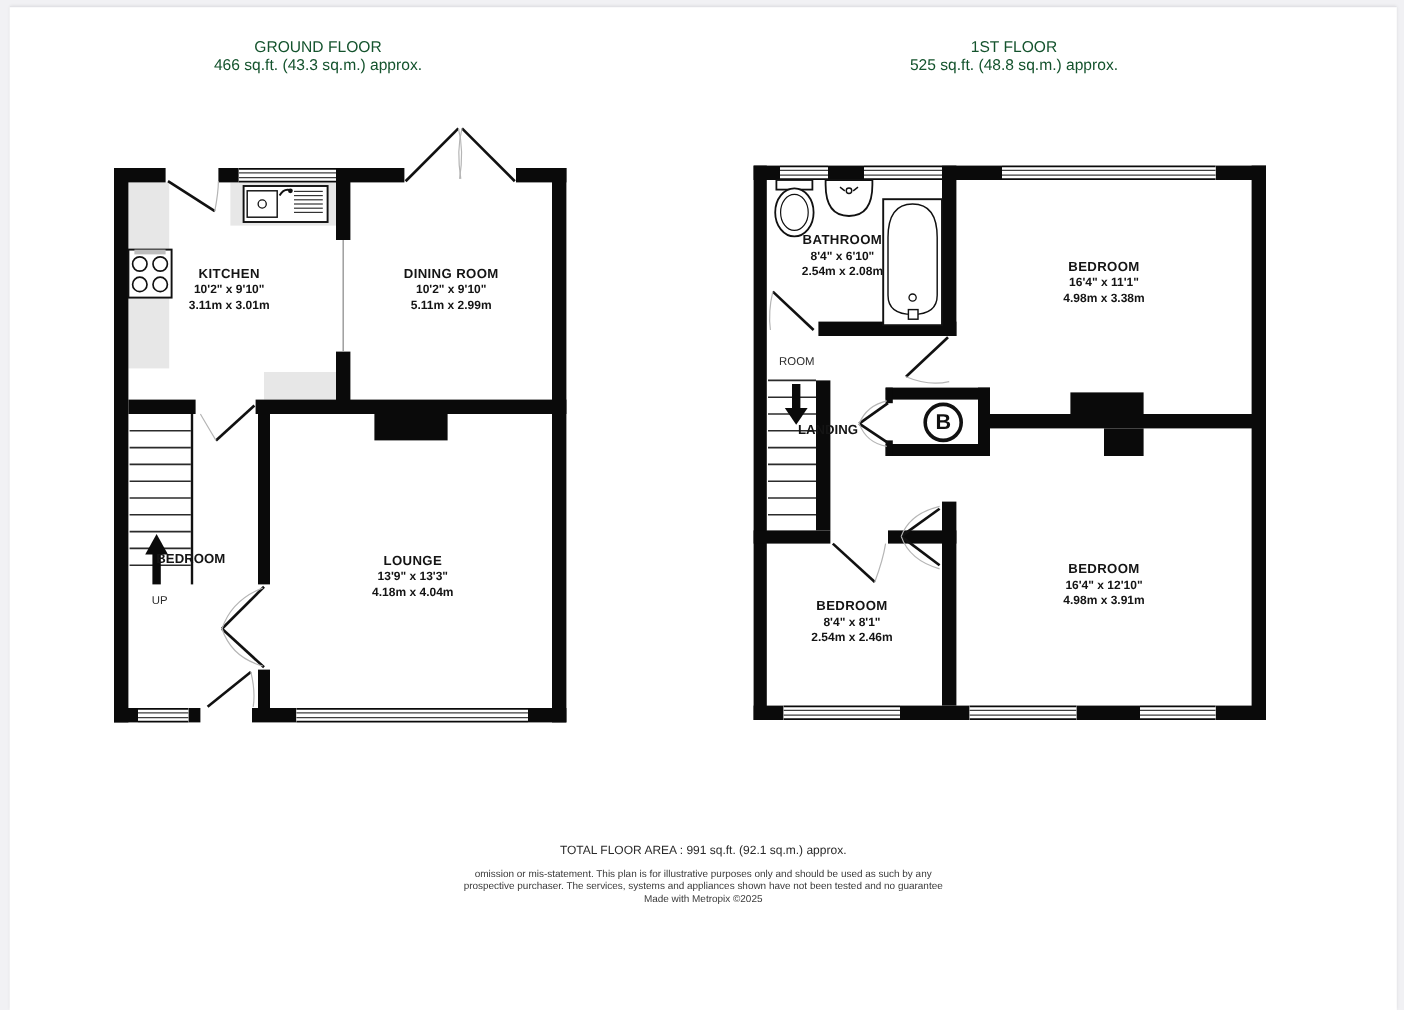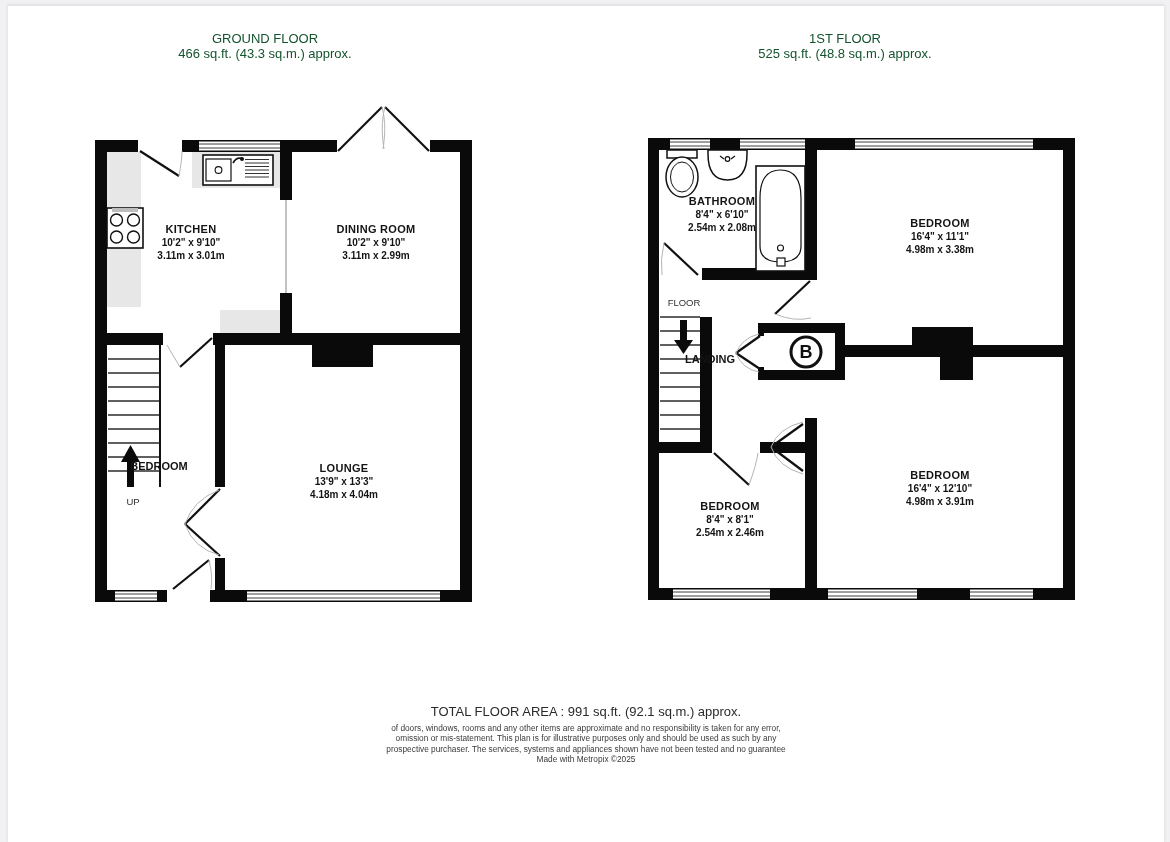--- a/index.html
+++ b/index.html
@@ -14,21 +14,21 @@
     font-weight:bold;color:#141414;white-space:nowrap;z-index:5;}
   .room-name{font-size:11px;line-height:13px;letter-spacing:.3px;}
   .room-dim{font-size:10px;line-height:13px;}
   .small-label{position:absolute;transform:translate(-50%,-50%);font-weight:bold;
     font-size:11px;color:#141414;white-space:nowrap;z-index:6;}
   .tiny-label{position:absolute;transform:translate(-50%,-50%);font-weight:normal;
     font-size:9.5px;color:#2e2e2e;white-space:nowrap;z-index:6;}
   .boiler{position:absolute;transform:translate(-50%,-50%);width:27px;height:27px;
     border:3px solid #111;border-radius:50%;text-align:center;line-height:26px;
     font-weight:bold;font-size:18px;color:#111;background:#fff;z-index:6;}
-  .footer-total{position:absolute;transform:translateX(-50%);font-size:13px;
+  .footer-total{position:absolute;transform:translateX(-50%);font-size:10px;
     color:#2a2a2a;white-space:nowrap;text-align:right;}
   .footer-disclaimer{position:absolute;transform:translateX(-50%);text-align:center;
     font-size:8.3px;line-height:10.4px;color:#3a3a3a;white-space:nowrap;}
   .wall{fill:#0a0a0a;}
   .win{fill:#ffffff;}
   .winline{stroke:#3f3f3f;stroke-width:1;}
   .winedge{stroke:#0a0a0a;stroke-width:1.4;}
   .doorleaf{stroke:#111;stroke-width:2.2;fill:none;}
   .doorarc{stroke:#b5b5b5;stroke-width:1;fill:none;}
   .tread{stroke:#2b2b2b;stroke-width:1.3;}
@@ -155,32 +155,32 @@
   </svg>
 
   <div class="room-label" style="left:96px;top:102px;">
     <div class="room-name">KITCHEN</div>
     <div class="room-dim">10'2" x 9'10"</div>
     <div class="room-dim">3.11m x 3.01m</div>
   </div>
   <div class="room-label" style="left:281px;top:102px;">
     <div class="room-name">DINING ROOM</div>
     <div class="room-dim">10'2" x 9'10"</div>
-    <div class="room-dim">3.11m x 2.99m</div>
+    <div class="room-dim">5.11m x 2.99m</div>
   </div>
   <div class="room-label" style="left:249px;top:341px;">
     <div class="room-name">LOUNGE</div>
     <div class="room-dim">13'9" x 13'3"</div>
     <div class="room-dim">4.18m x 4.04m</div>
   </div>
   <div class="small-label" style="left:64px;top:326px;">BEDROOM</div>
   <div class="tiny-label" style="left:38px;top:361px;">UP</div>
 </div>
 
-<div class="plan" style="left:648px;top:138px;width:427px;height:462px;">
+<div class="plan" style="left:628px;top:138px;width:427px;height:462px;">
   <svg width="427" height="462" style="top:0;" viewBox="0 0 427 462">
 
     <g>
       <rect class="wall" x="0" y="0" width="11" height="462"></rect>
       <rect class="wall" x="415" y="0" width="12" height="462"></rect>
       <rect class="wall" x="0" y="0" width="22" height="12"></rect>
       <rect class="wall" x="62" y="0" width="30" height="12"></rect>
       <rect class="wall" x="157" y="0" width="50" height="12"></rect>
       <rect class="wall" x="385" y="0" width="42" height="12"></rect>
       <rect class="wall" x="0" y="450" width="25" height="12"></rect>
@@ -302,23 +302,22 @@
     <div class="room-name">BEDROOM</div>
     <div class="room-dim">8'4" x 8'1"</div>
     <div class="room-dim">2.54m x 2.46m</div>
   </div>
   <div class="room-label" style="left:292px;top:350px;">
     <div class="room-name">BEDROOM</div>
     <div class="room-dim">16'4" x 12'10"</div>
     <div class="room-dim">4.98m x 3.91m</div>
   </div>
   <div class="small-label" style="left:62px;top:221px;">LANDING</div>
-  <div class="tiny-label" style="left:36px;top:164px;">FLOOR</div>
+  <div class="tiny-label" style="left:36px;top:164px;">ROOM</div>
   <div class="boiler" style="left:158px;top:214px;">B</div>
 </div>
 
 <div class="footer-total" style="left:586px;top:704px;">TOTAL FLOOR AREA : 991 sq.ft. (92.1 sq.m.) approx.</div>
 <div class="footer-disclaimer" style="left:586px;top:723px;">
-  <div>of doors, windows, rooms and any other items are approximate and no responsibility is taken for any error,</div>
   <div>omission or mis-statement. This plan is for illustrative purposes only and should be used as such by any</div>
   <div>prospective purchaser. The services, systems and appliances shown have not been tested and no guarantee</div>
   <div>Made with Metropix ©2025</div>
 </div>
 
 </body></html>

